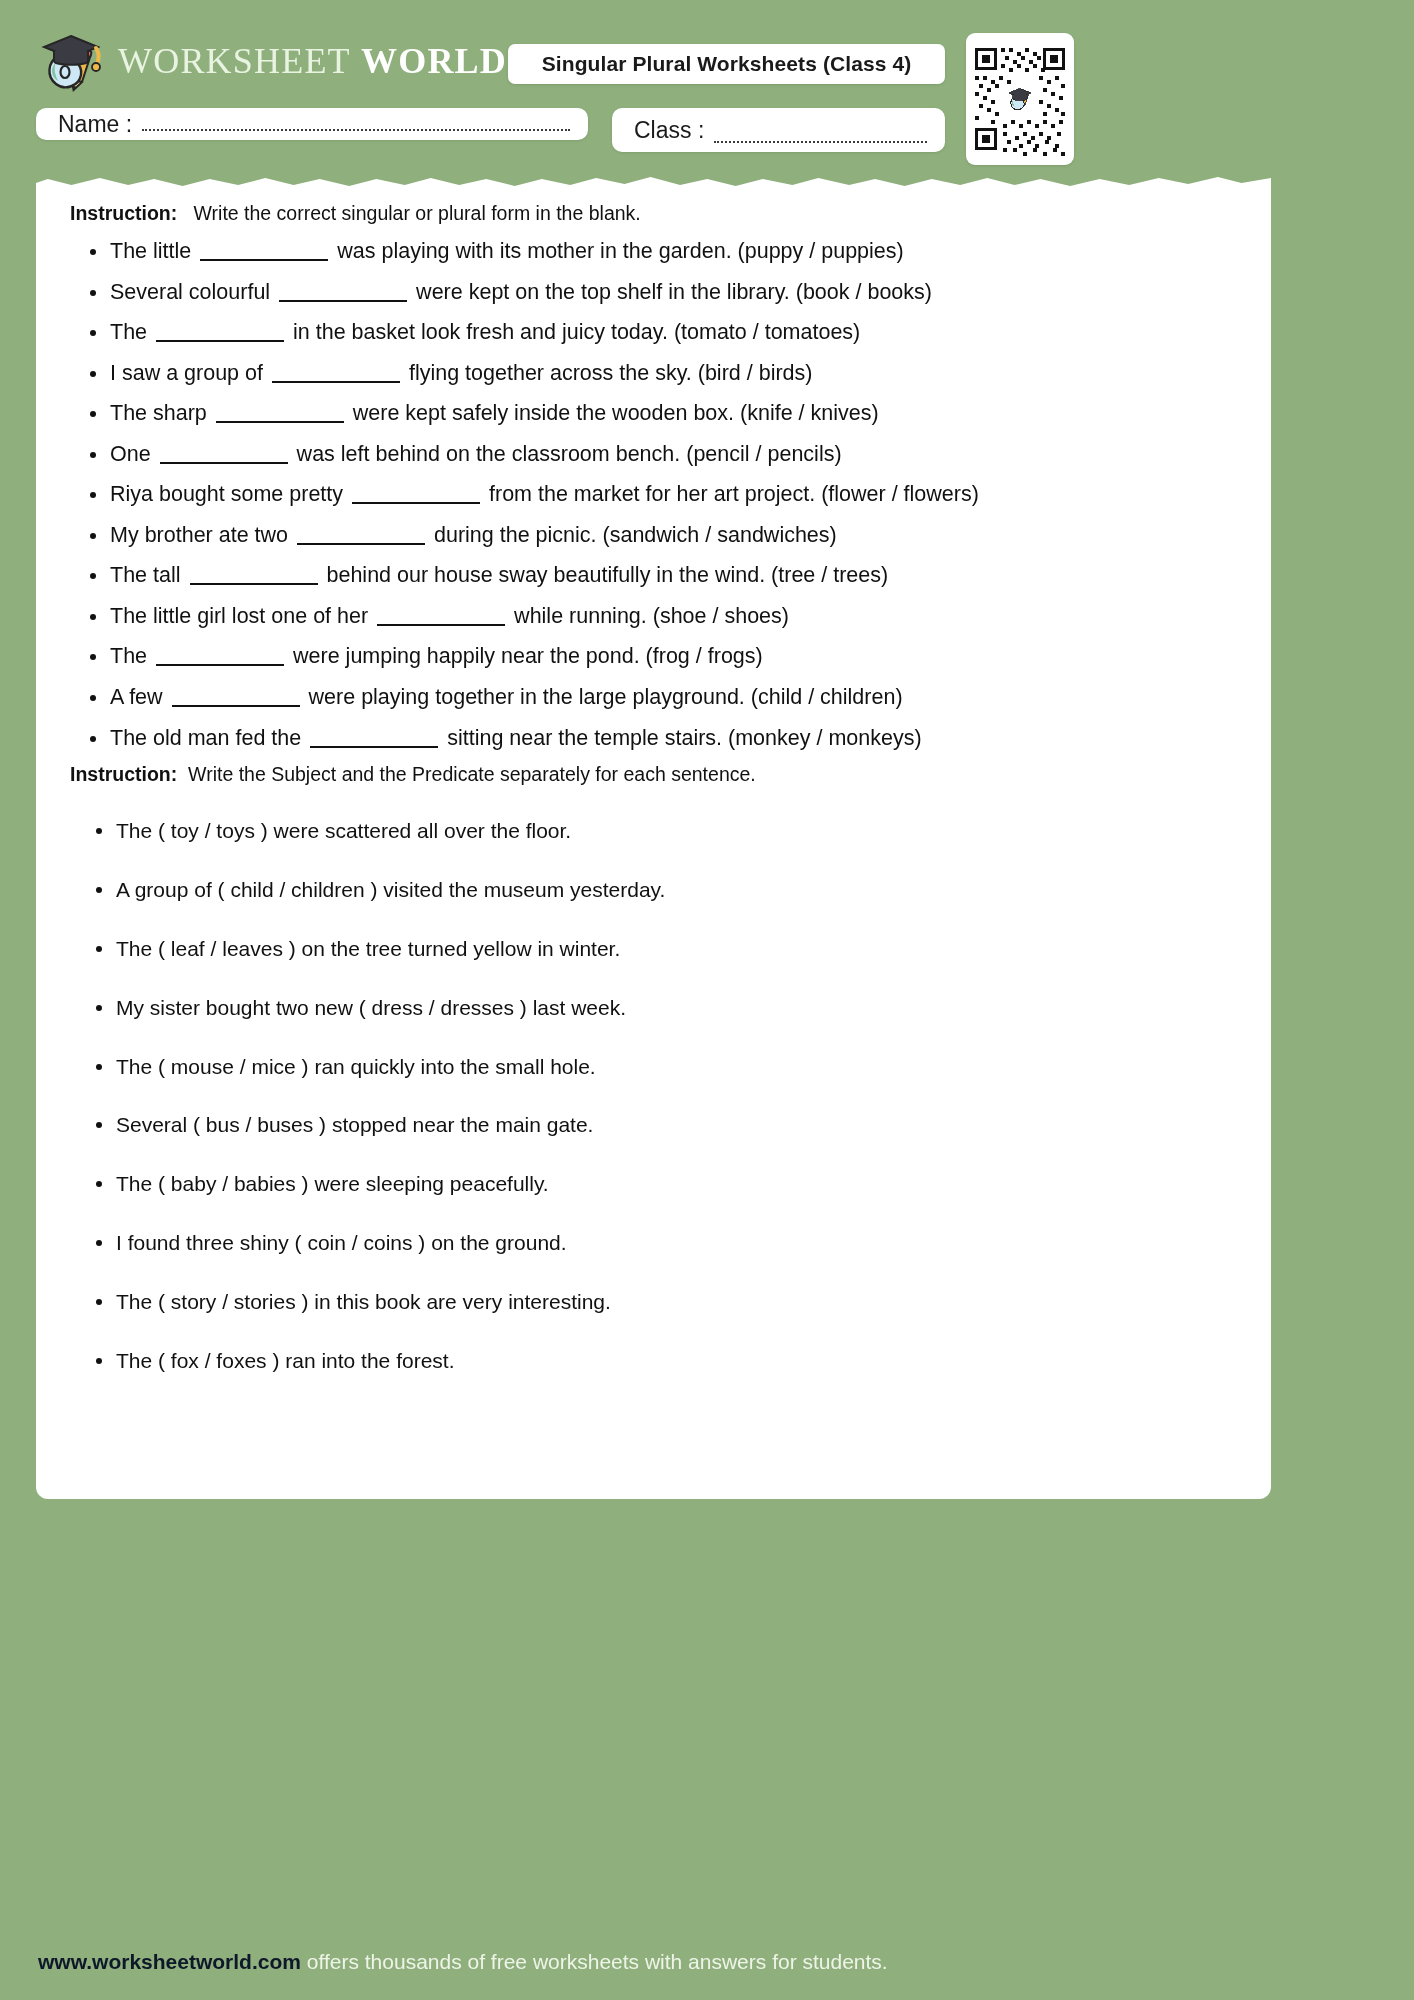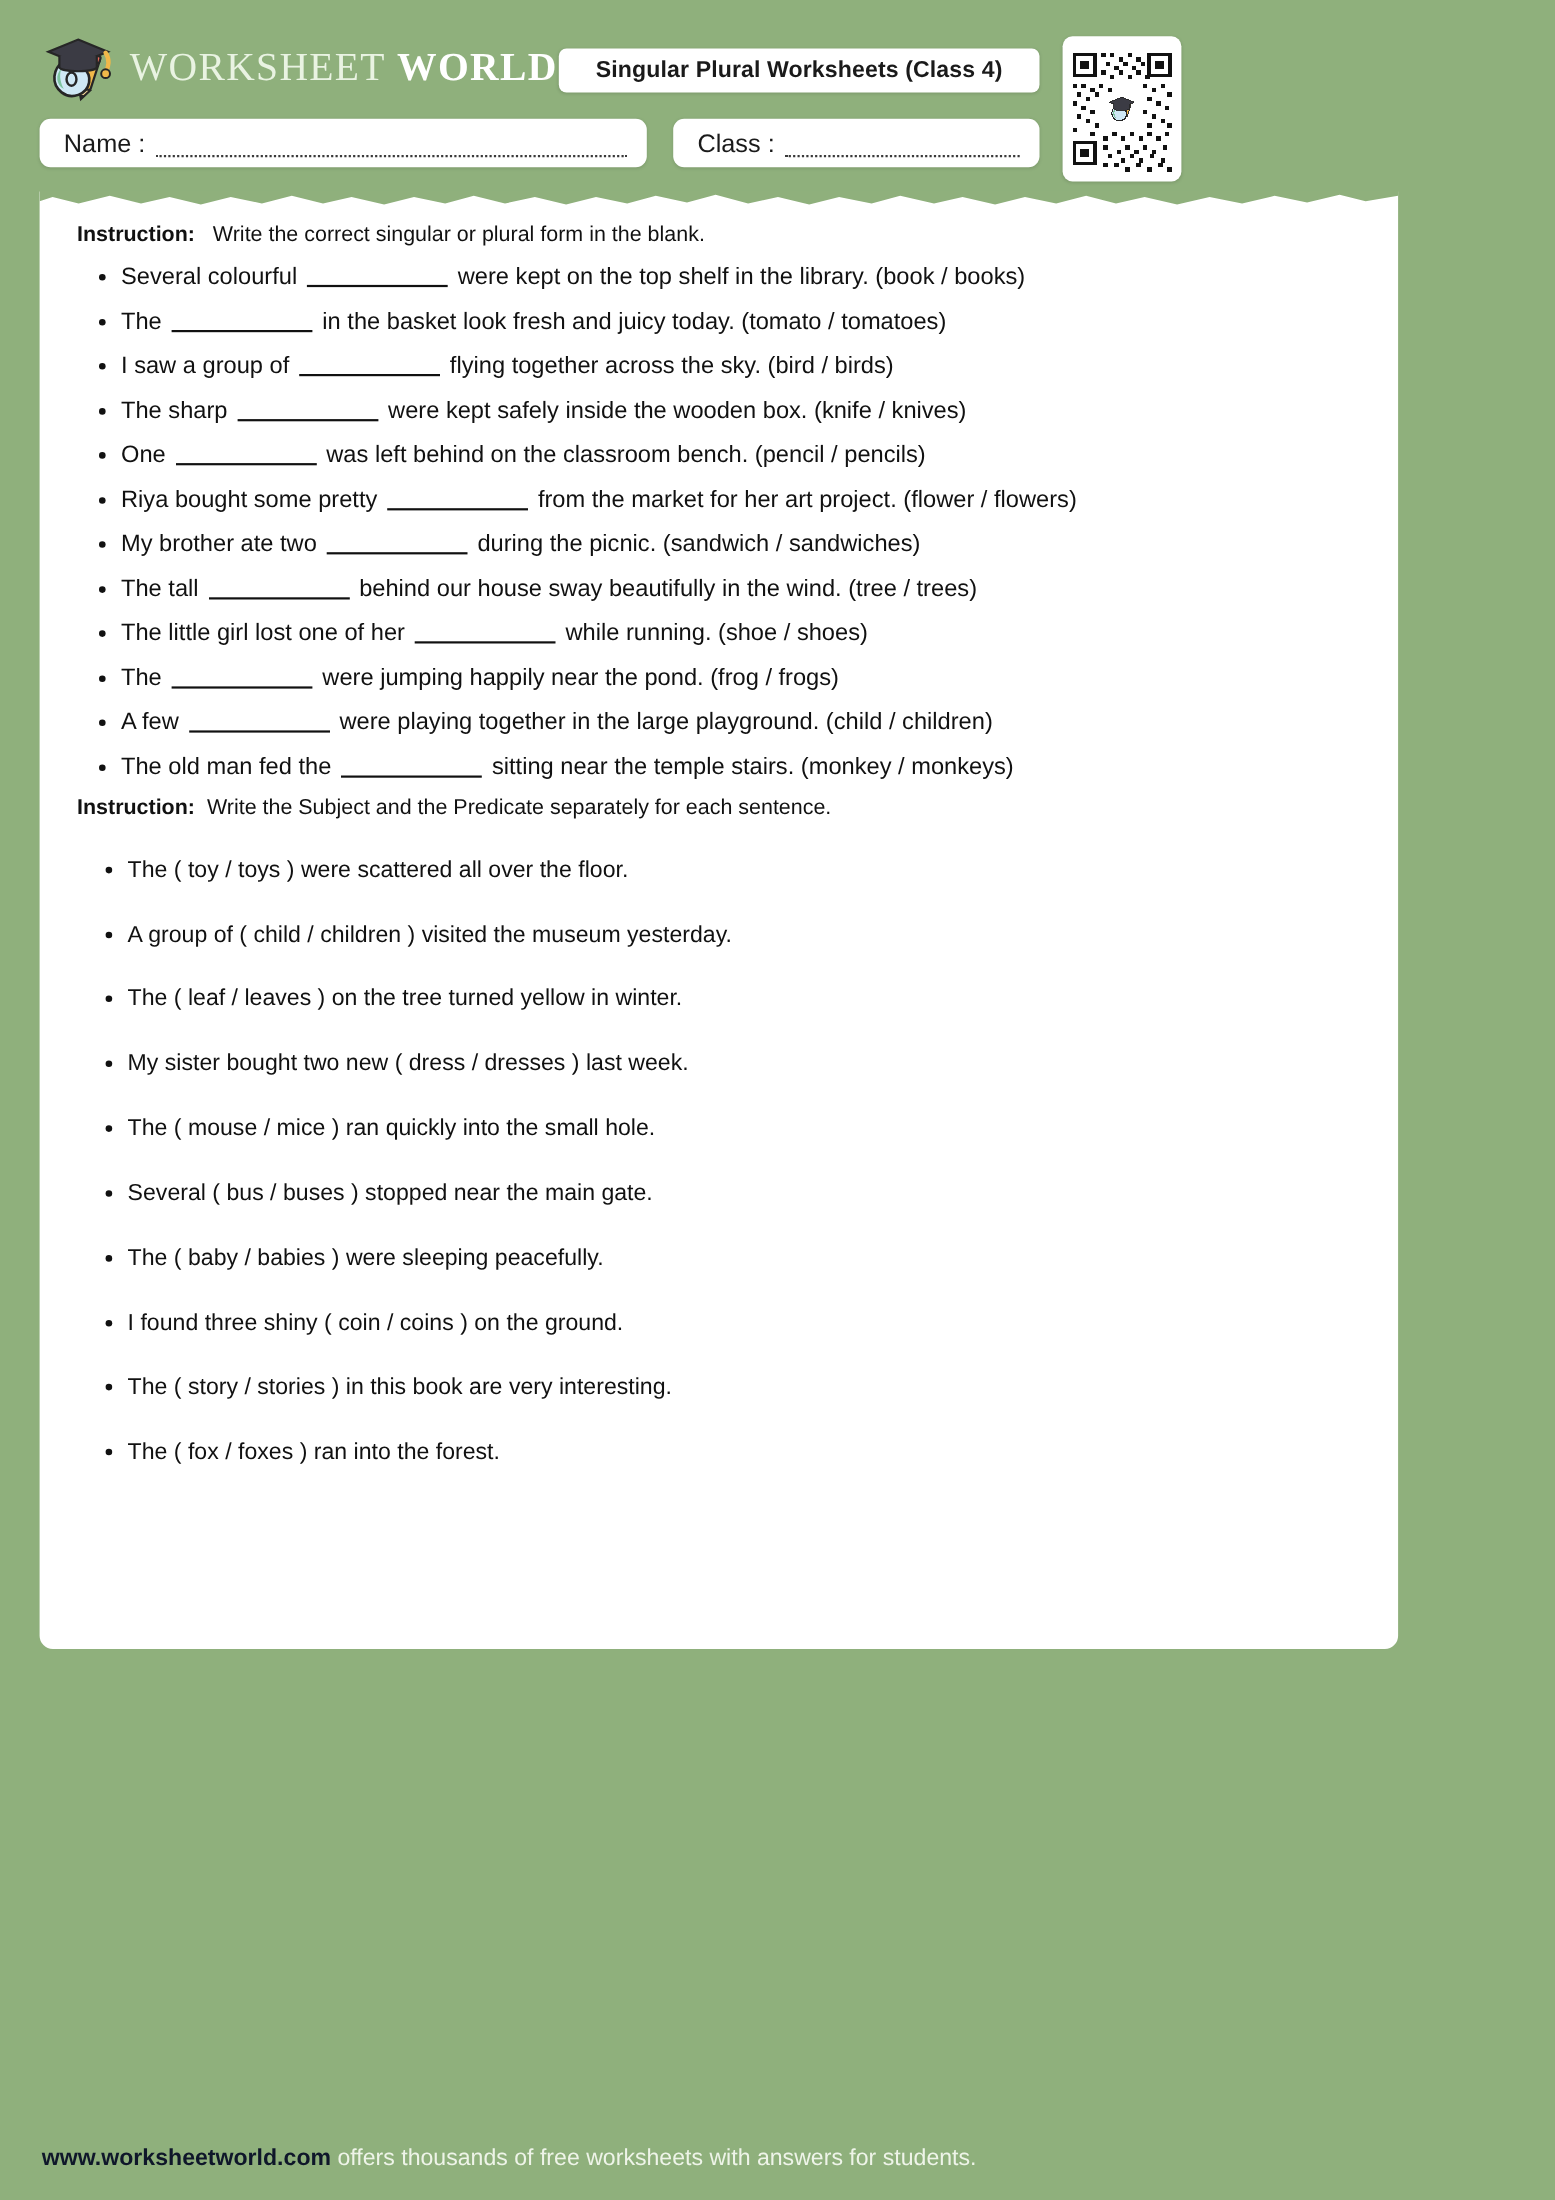--- a/index.html
+++ b/index.html
@@ -94,21 +94,21 @@
   
   .field-box {
     position: absolute;
     background: #ffffff;
     border-radius: 10px;
     display: flex;
     align-items: center;
     padding-left: 22px;
     box-shadow: 0 1px 3px rgba(0,0,0,.10);
   }
-  #name-box  { left: 36px;  top: 108px; width: 552px; height: 44px; }
+  #name-box  { left: 36px;  top: 108px; width: 552px; height: 32px; }
   #class-box { left: 612px; top: 108px; width: 333px; height: 44px; }
 
   .field-label {
     font-size: 23px;
     color: #1a1a1a;
     font-weight: 400;
     white-space: nowrap;
   }
   .field-rule {
     flex: 1;
@@ -378,20 +378,21 @@
     </svg>
 
     <div id="sheet-inner">
 
       <div class="instruction">
         <span class="lbl">Instruction:</span>
         <span>&nbsp;&nbsp;</span><span>Write the correct singular or plural form in the blank.</span>
       </div>
 
       <ul class="qlist" id="list-1">
+        <li><span>The little</span> <span class="blank"></span> <span>was playing with its mother in the garden. (puppy / puppies)</span></li>
         <li><span>Several colourful</span> <span class="blank"></span> <span>were kept on the top shelf in the library. (book / books)</span></li>
         <li><span>The</span> <span class="blank"></span> <span>in the basket look fresh and juicy today. (tomato / tomatoes)</span></li>
         <li><span>I saw a group of</span> <span class="blank"></span> <span>flying together across the sky. (bird / birds)</span></li>
         <li><span>The sharp</span> <span class="blank"></span> <span>were kept safely inside the wooden box. (knife / knives)</span></li>
         <li><span>One</span> <span class="blank"></span> <span>was left behind on the classroom bench. (pencil / pencils)</span></li>
         <li><span>Riya bought some pretty</span> <span class="blank"></span> <span>from the market for her art project. (flower / flowers)</span></li>
         <li><span>My brother ate two</span> <span class="blank"></span> <span>during the picnic. (sandwich / sandwiches)</span></li>
         <li><span>The tall</span> <span class="blank"></span> <span>behind our house sway beautifully in the wind. (tree / trees)</span></li>
         <li><span>The little girl lost one of her</span> <span class="blank"></span> <span>while running. (shoe / shoes)</span></li>
         <li><span>The</span> <span class="blank"></span> <span>were jumping happily near the pond. (frog / frogs)</span></li>

